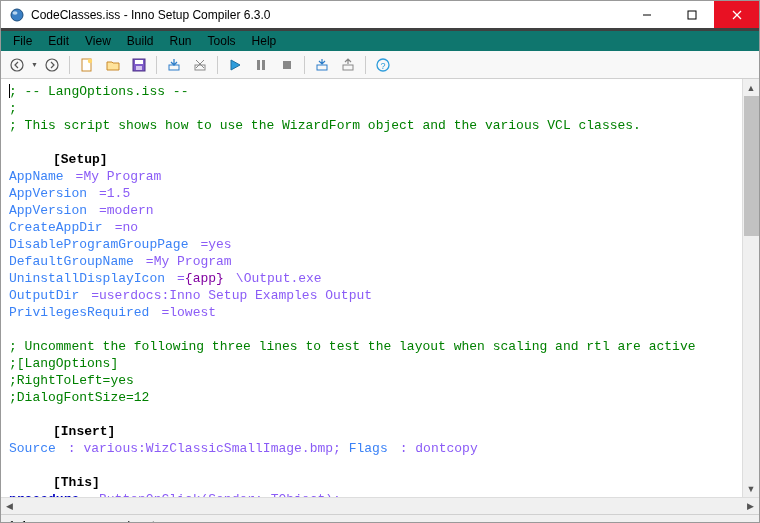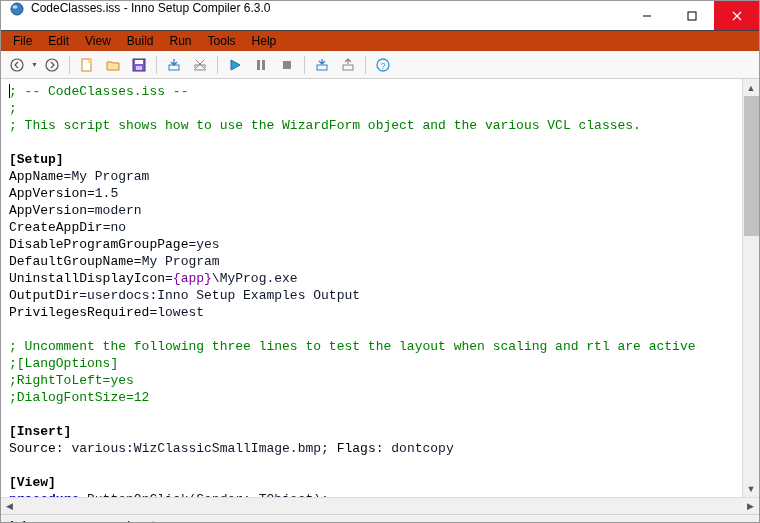--- a/index.html
+++ b/index.html
@@ -9,43 +9,43 @@
   background: #fff;
   width: 760px;
   height: 523px;
   overflow: hidden;
   border: 1px solid #999;
 }
 .titlebar {
   height: 30px;
   background: #fff;
   display: flex;
-  align-items: flex-start;
+  align-items: center;
   padding-left: 8px;
-  border-bottom: 1px solid #404040;
+  border-bottom: 3px solid #404040;
 }
 .titlebar .app-icon {
   width: 16px; height: 16px;
   margin-right: 6px;
   display: flex; align-items: center; justify-content: center;
 }
 .titlebar .title { flex: 1; font-size: 12px; color: #000; }
 .window-controls { display: flex; height: 100%; }
 .win-btn {
   width: 45px; height: 100%;
   display: flex; align-items: center; justify-content: center;
   cursor: pointer;
 }
 .win-btn.close { background: #e81123; color: #fff; }
 .menubar {
   height: 20px;
   display: flex;
   align-items: center;
   padding: 0 4px;
-  background: #c2410c;
+  background: #0f766e;
 }
 .menubar .menu-item {
   padding: 2px 8px;
   font-size: 12px;
   cursor: pointer;
 }
 .toolbar {
   height: 28px;
   display: flex;
   align-items: center;
@@ -134,24 +134,24 @@
   padding: 0 8px;
   font-size: 11px;
   background: #f0f0f0;
   border-top: 1px solid #d0d0d0;
 }
 .status-cell { margin-right: 40px; }
 .status-cell.mode { margin-left: 60px; }
 
 .cm { color: #008000; }
 .kw { color: #0000c0; font-weight: bold; }
-.sec { color: #000; font-weight: bold; }
-.dir { color: #000000; }
+.sec { color: #000; font-weight: bold; margin-left: 44px; }
+.dir { color: #3b82f6; }
 .const { color: #8000a0; }
-.plain { color: #0f172a; }
+.plain { color: #8b5cf6; margin-left: 12px; }
 </style>
 </head>
 <body>
 
 <div class="titlebar">
   <span class="app-icon">
     <svg width="16" height="16" viewBox="0 0 16 16">
         <circle cx="8" cy="8" r="6" fill="#3a7fc4" stroke="#1c4d7d" stroke-width="1"></circle>
         <ellipse cx="6" cy="6" rx="2.5" ry="1.8" fill="#b8d5ee"></ellipse>
       </svg>
@@ -267,44 +267,44 @@
   <div class="tb-sep"></div>
   <div class="tb-btn">
       <svg width="16" height="16">
         <circle cx="8" cy="8" r="6" fill="none" stroke="#2d9cdb" stroke-width="1.3"></circle>
         <text x="8" y="11.5" text-anchor="middle" font-size="9" fill="#2d9cdb" font-family="Arial">?</text>
       </svg>
     </div>
 </div>
 
 <div class="editor-area">
-  <div class="editor"><span class="cursor"></span><span class="cm">; -- CodeClasses.iss --</span>
+  <div class="editor"><span class="cursor"></span><span class="cm">; -- LangOptions.iss --</span>
 <span class="cm">;</span>
 <span class="cm">; This script shows how to use the WizardForm object and the various VCL classes.</span>
 <span></span>
 <span class="sec">[Setup]</span>
 <span class="dir">AppName</span><span class="plain">=My Program</span>
 <span class="dir">AppVersion</span><span class="plain">=1.5</span>
 <span class="dir">AppVersion</span><span class="plain">=modern</span>
 <span class="dir">CreateAppDir</span><span class="plain">=no</span>
 <span class="dir">DisableProgramGroupPage</span><span class="plain">=yes</span>
 <span class="dir">DefaultGroupName</span><span class="plain">=My Program</span>
-<span class="dir">UninstallDisplayIcon</span><span class="plain">=</span><span class="const">{app}</span><span class="plain">\MyProg.exe</span>
+<span class="dir">UninstallDisplayIcon</span><span class="plain">=</span><span class="const">{app}</span><span class="plain">\Output.exe</span>
 <span class="dir">OutputDir</span><span class="plain">=userdocs:Inno Setup Examples Output</span>
 <span class="dir">PrivilegesRequired</span><span class="plain">=lowest</span>
 <span></span>
 <span class="cm">; Uncomment the following three lines to test the layout when scaling and rtl are active</span>
 <span class="cm">;[LangOptions]</span>
 <span class="cm">;RightToLeft=yes</span>
 <span class="cm">;DialogFontSize=12</span>
 <span></span>
 <span class="sec">[Insert]</span>
 <span class="dir">Source</span><span class="plain">: various:WizClassicSmallImage.bmp; </span><span class="dir">Flags</span><span class="plain">: dontcopy</span>
 <span></span>
-<span class="sec">[View]</span>
+<span class="sec">[This]</span>
 <span class="kw">procedure</span><span class="plain"> ButtonOnClick(Sender: TObject);</span></div>
   <div class="vscroll">
     <div class="arrow-up">▲</div>
     <div class="thumb"></div>
     <div class="arrow-down" style="position:absolute;bottom:0;width:100%;">▼</div>
   </div>
 </div>
 
 <div class="hscroll">
   <div class="arrow-left">◀</div>

